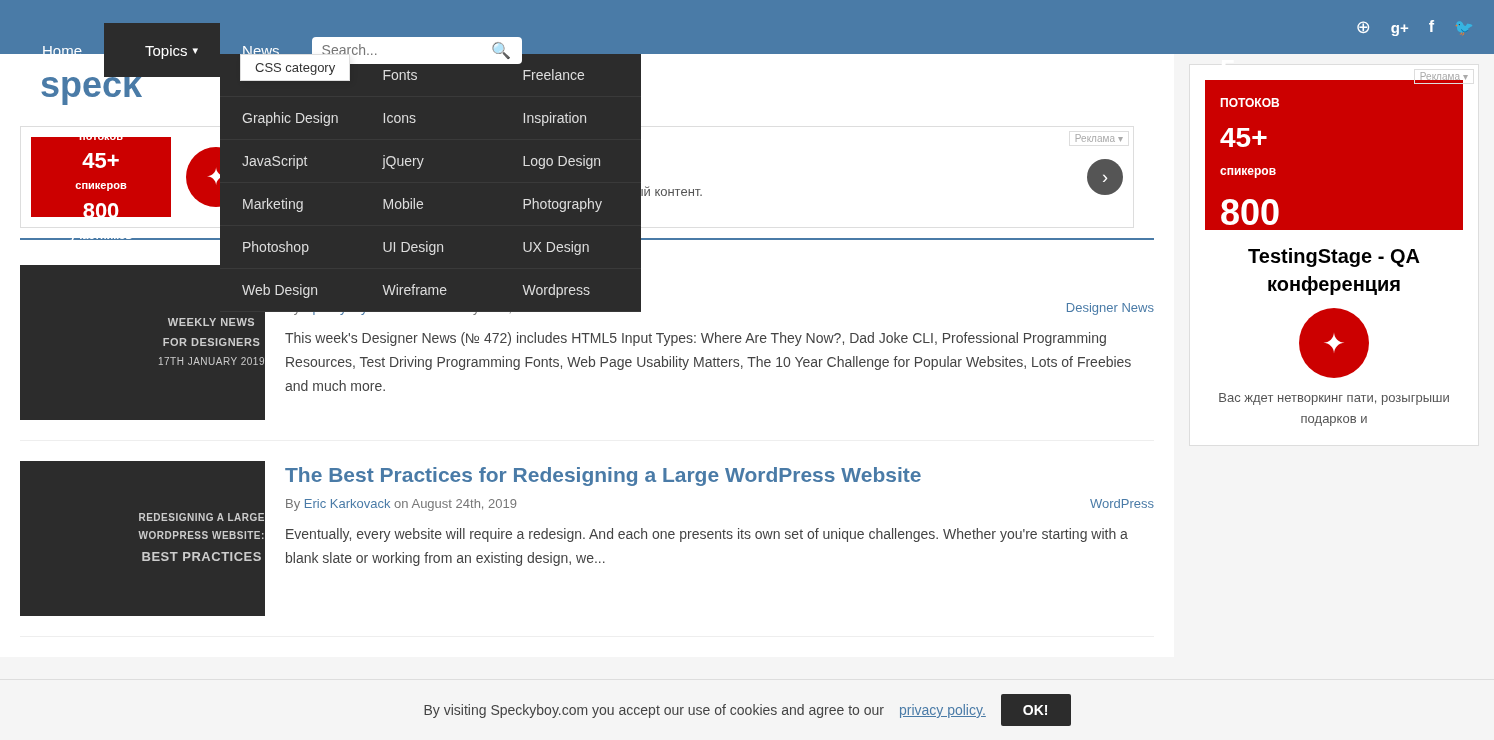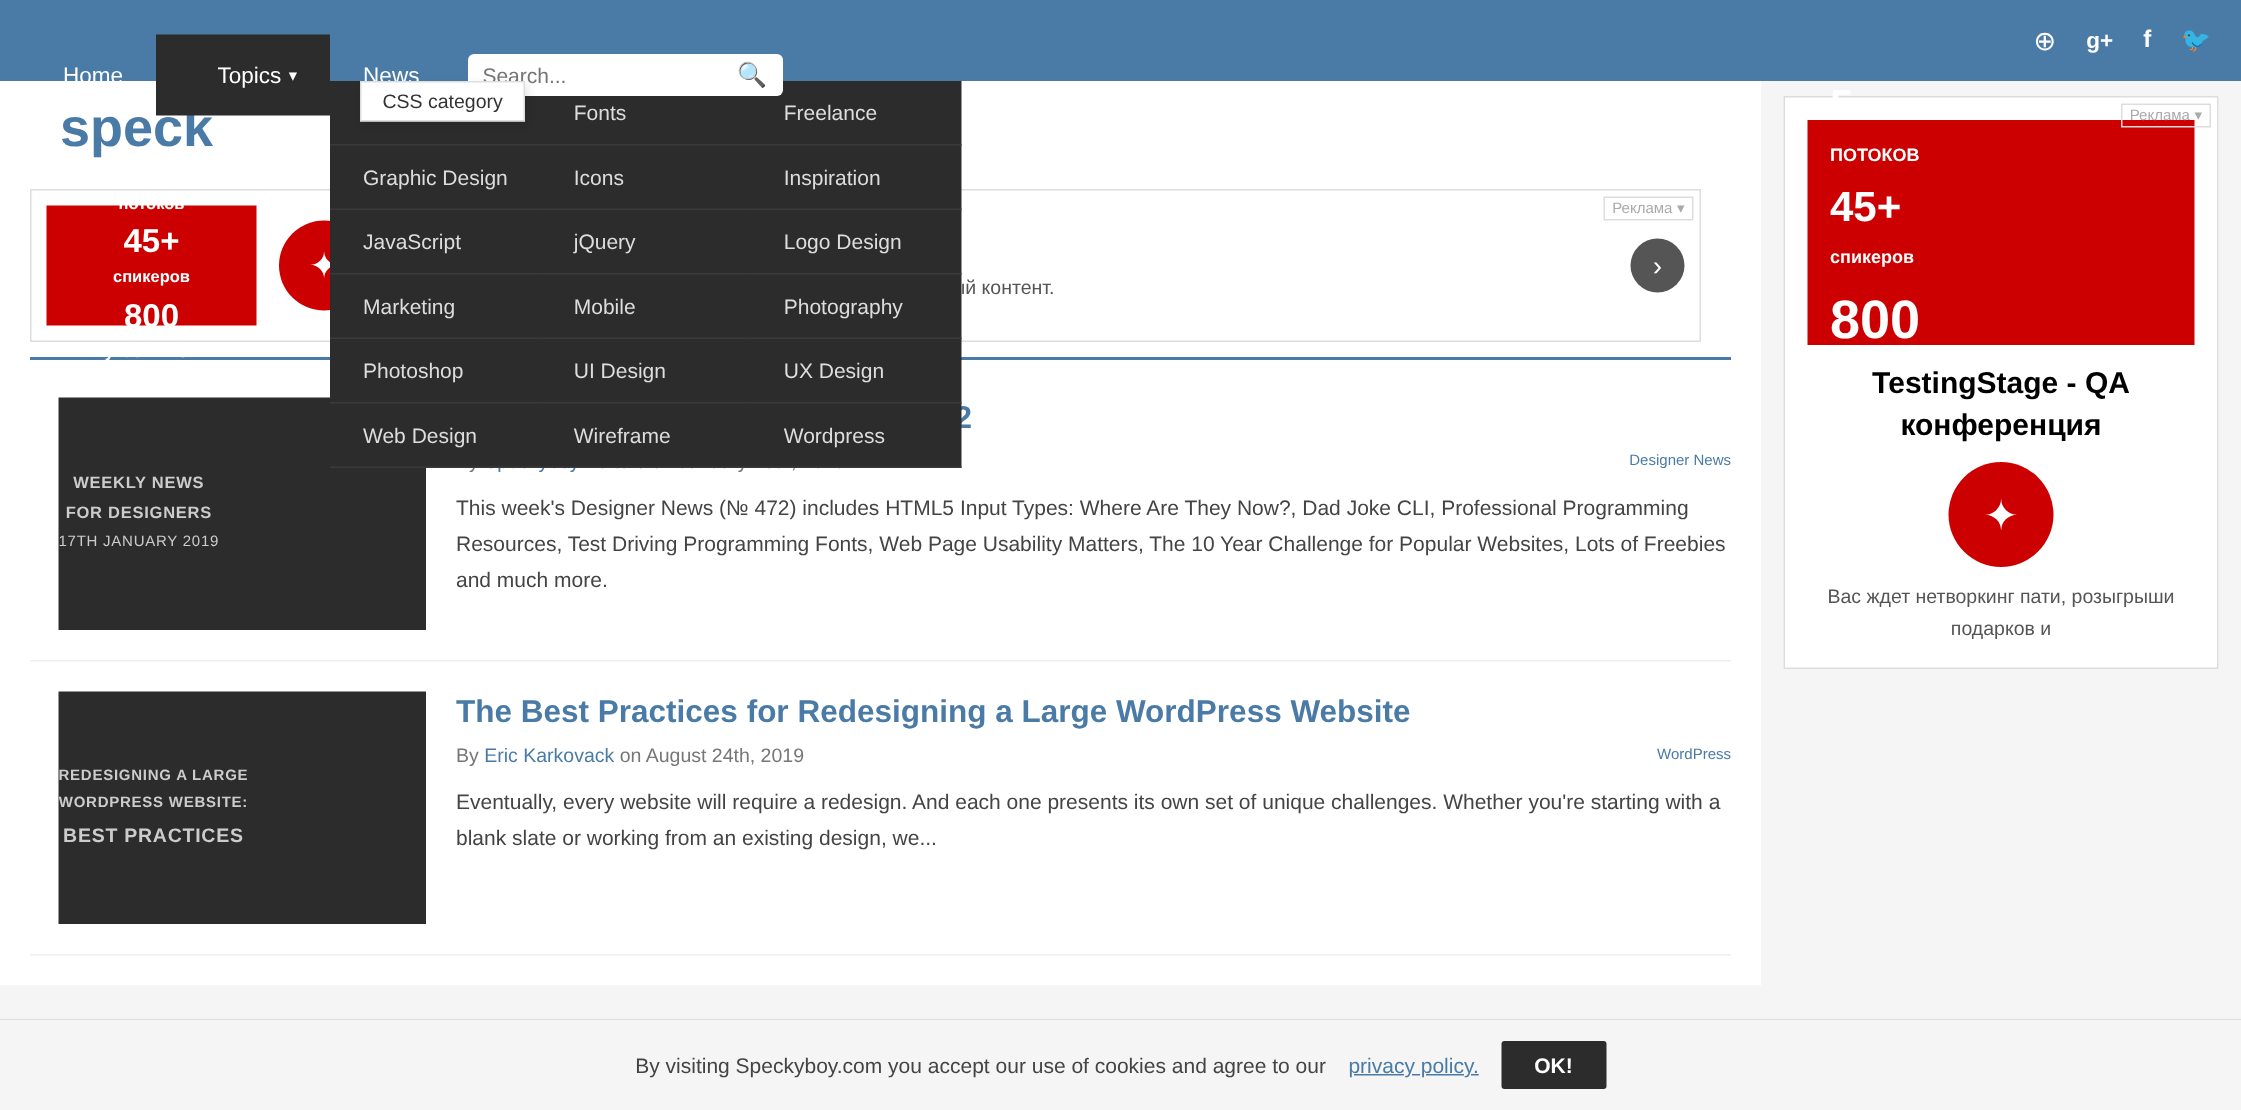--- a/index.html
+++ b/index.html
@@ -192,49 +192,48 @@
       padding: 20px 0;
       border-bottom: 1px solid #eee;
     }
     .article-thumb {
       width: 245px;
       height: 155px;
       flex-shrink: 0;
       background: #2c2c2c;
       display: flex;
       align-items: center;
-      justify-content: flex-start;
+      justify-content: flex-end;
       color: #ccc;
       font-size: 11px;
       text-align: center;
       font-weight: bold;
       line-height: 1.8;
       text-transform: uppercase;
       letter-spacing: 0.5px;
-      margin-left: 19px;
     }
     .article-content { flex: 1; }
     .article-title {
       font-size: 21px;
       font-weight: bold;
       color: #4a7ba7;
       margin-bottom: 8px;
       line-height: 1.3;
       cursor: pointer;
     }
     .article-meta {
       font-size: 13px;
       color: #777;
       margin-bottom: 12px;
       display: flex;
       justify-content: space-between;
       align-items: center;
     }
     .article-meta a { color: #4a7ba7; text-decoration: none; }
-    .article-meta .tag { color: #4a7ba7; font-size: 10px; padding-left: 36px; }
+    .article-meta .tag { color: #4a7ba7; font-size: 13px; padding-left: 36px; }
     .article-excerpt { font-size: 14px; color: #444; line-height: 1.7; }
 
     
     .sidebar-ad {
       background: #fff;
       border: 1px solid #ddd;
       padding: 15px;
       position: relative;
       margin-bottom: 10px;
     }

